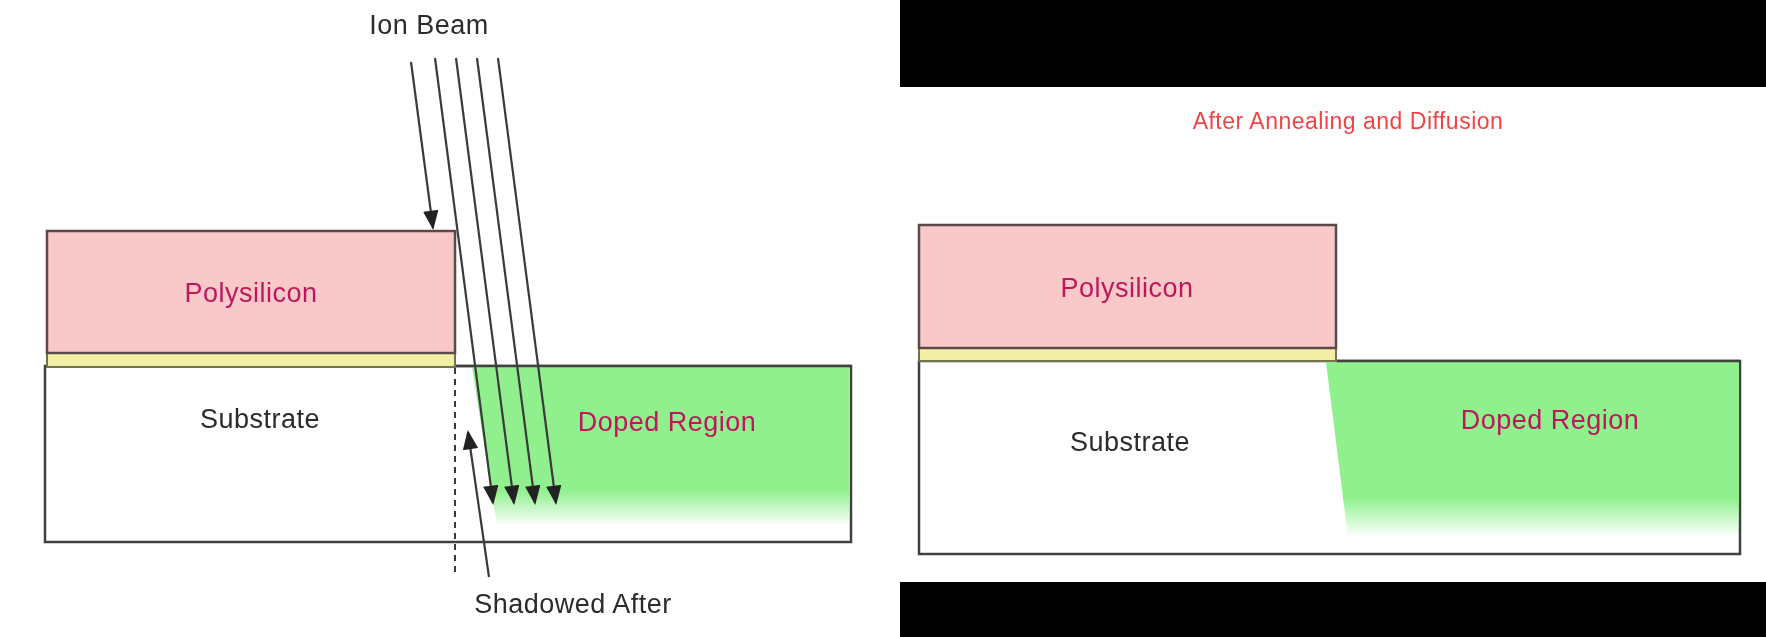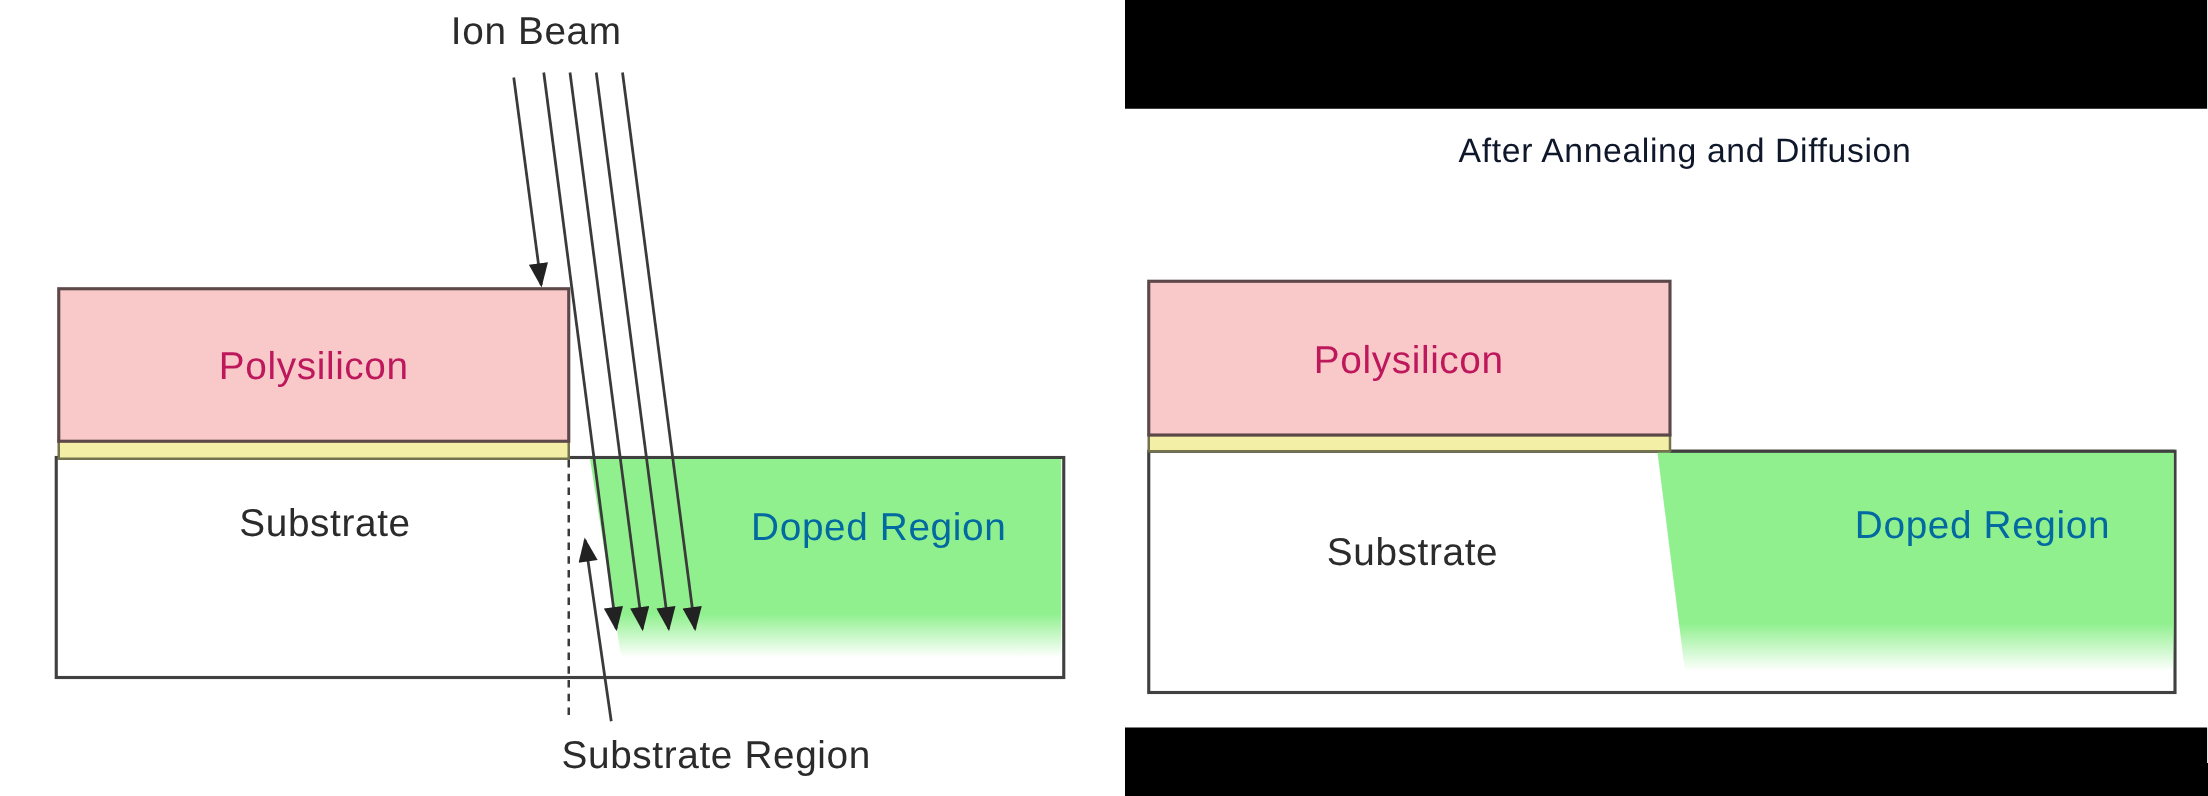--- a/index.html
+++ b/index.html
@@ -8,27 +8,27 @@
     width:1766px;height:637px;
     background:#ffffff;
     font-family:"Liberation Sans", sans-serif;
     overflow:hidden;
   }
   .stage svg{position:absolute;left:0;top:0;}
   .label{
     position:absolute;
     transform:translate(-50%,-50%);
     white-space:nowrap;
-    font-size:31px;
+    font-size:27px;
     color:#2b2b2b;
     letter-spacing:0.5px;
   }
   .label.poly{color:#be185d;}
-  .label.doped{color:#0369a1;margin-left:36px;}
-  .label.title{font-size:27px;color:#0f172a;}
+  .label.doped{color:#be185d;}
+  .label.title{font-size:23px;color:#ef4444;}
   .mask-bar{
     position:absolute;
     left:900px;width:866px;
     background:#000000;
   }
   .mask-bar.top{top:0;height:87px;}
   .mask-bar.bottom{top:582px;height:55px;}
 </style>
 </head>
 <body>
@@ -90,21 +90,21 @@
   </svg>
 
   <span class="label" style="left:429px; top:25px;">Ion Beam</span>
 
   <span class="label poly" style="left:251px; top:293px;">Polysilicon</span>
 
   <span class="label" style="left:260px; top:419px;">Substrate</span>
 
   <span class="label doped" style="left:667px; top:422px;">Doped Region</span>
 
-  <span class="label" style="left:573px; top:604px;">Substrate Region</span>
+  <span class="label" style="left:573px; top:604px;">Shadowed After</span>
 
   <span class="label title" style="left:1348px; top:121px;">After Annealing and Diffusion</span>
 
   <span class="label poly" style="left:1127px; top:288px;">Polysilicon</span>
 
   <span class="label" style="left:1130px; top:442px;">Substrate</span>
 
   <span class="label doped" style="left:1550px; top:420px;">Doped Region</span>
 
 </div>

